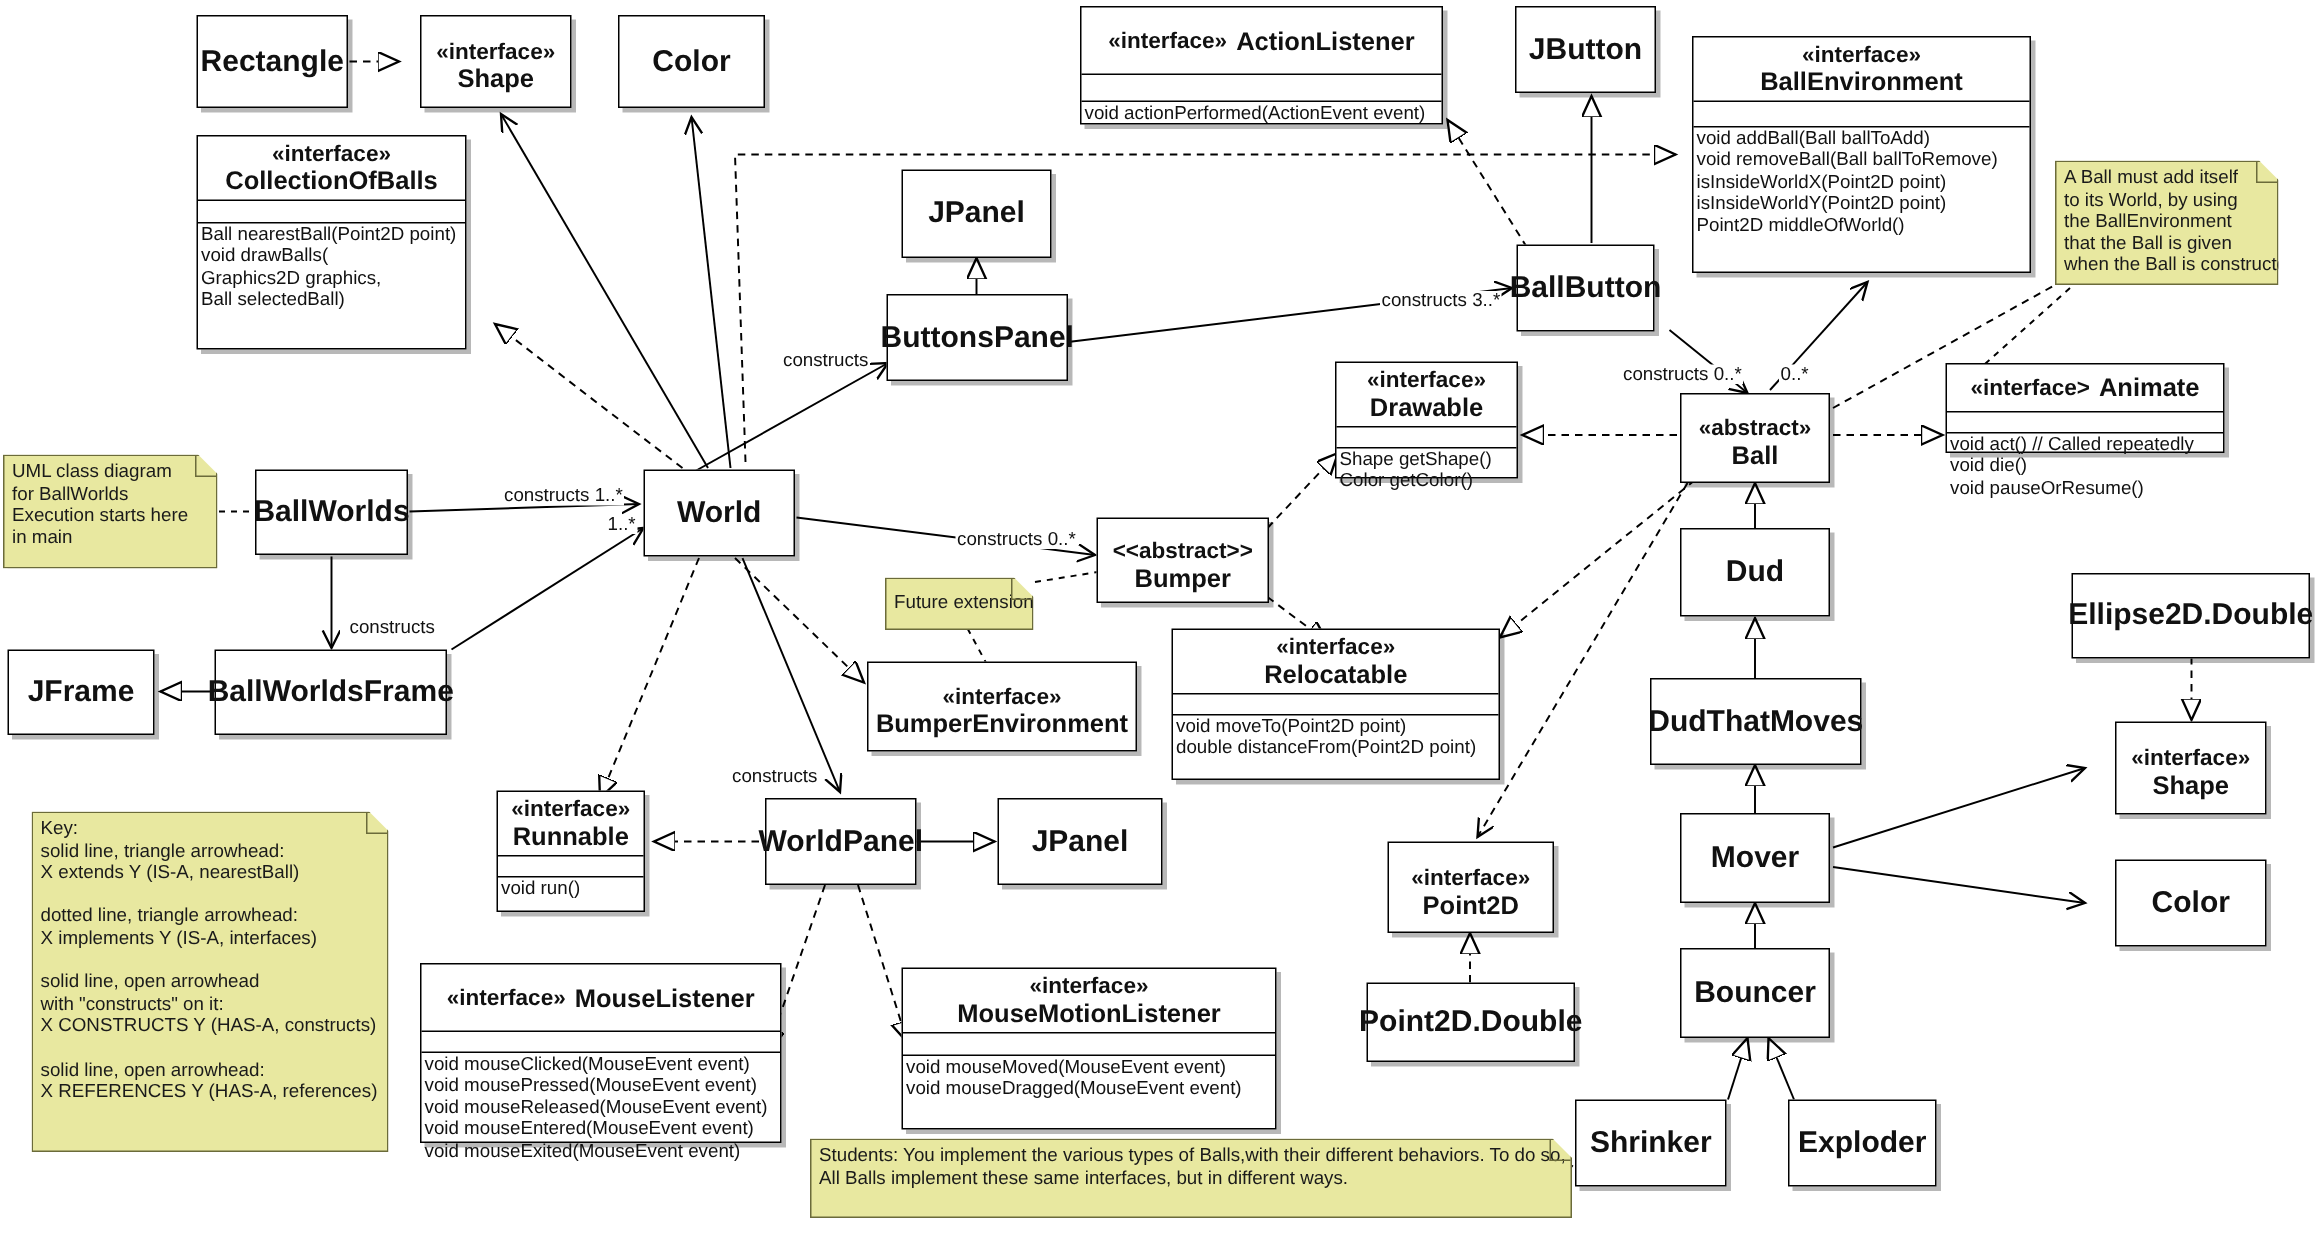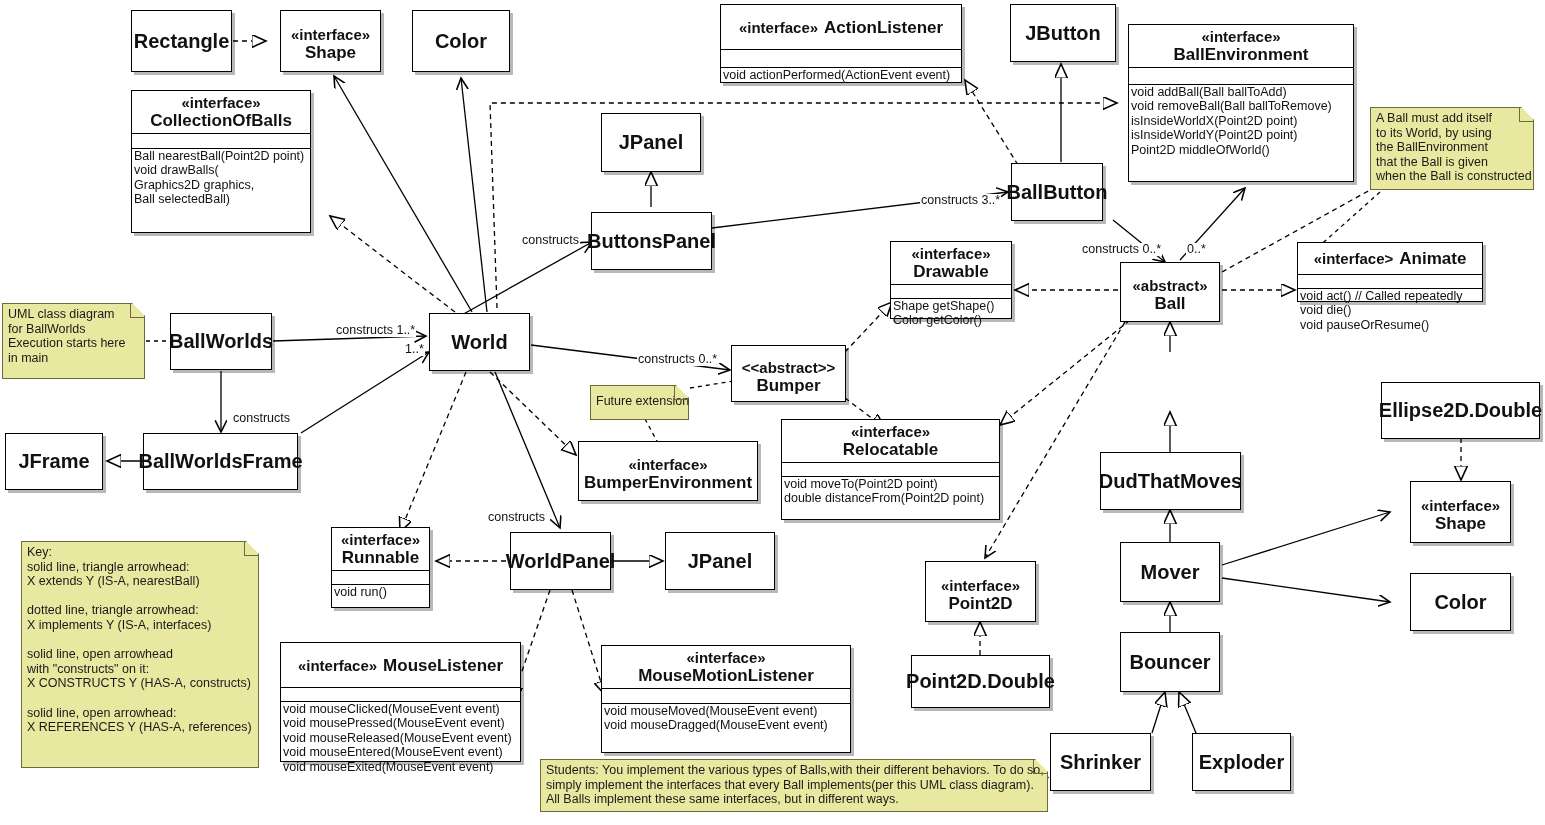--- a/index.html
+++ b/index.html
@@ -179,21 +179,21 @@
     <div class="hdr one" style="height:38px;">
       <span class="stereo">«interface»</span>
       <span class="nm">ActionListener</span>
     </div>
     <div class="sep attrs" style="height:17px;"></div>
     <div class="sep ops">
       <div>void actionPerformed(ActionEvent event)</div>
     </div>
   </div>
 
-  <div class="box plain" style="left:1010px;top:4px;width:106px;height:58px;align-items:center;">
+  <div class="box plain" style="left:1010px;top:4px;width:94px;height:58px;align-items:center;">
     <span class="nm">JButton</span>
   </div>
 
   <div class="box" style="left:1128px;top:24px;width:226px;height:158px;">
     <div class="hdr">
       <span class="stereo">«interface»</span>
       <span class="nm">BallEnvironment</span>
     </div>
     <div class="sep attrs" style="height:16px;"></div>
     <div class="sep ops">
@@ -202,21 +202,21 @@
       <div>isInsideWorldX(Point2D point)</div>
       <div>isInsideWorldY(Point2D point)</div>
       <div>Point2D middleOfWorld()</div>
     </div>
   </div>
 
   <div class="box plain" style="left:601px;top:113px;width:100px;height:59px;">
     <span class="nm">JPanel</span>
   </div>
 
-  <div class="box plain" style="left:591px;top:212px;width:121px;height:58px;">
+  <div class="box plain" style="left:591px;top:196px;width:121px;height:58px;">
     <span class="nm">ButtonsPanel</span>
   </div>
 
   <div class="box plain" style="left:1011px;top:163px;width:92px;height:58px;text-align:right;">
     <span class="nm">BallButton</span>
   </div>
 
   <div class="box" style="left:890px;top:241px;width:122px;height:78px;">
     <div class="hdr">
       <span class="stereo">«interface»</span>
@@ -261,20 +261,23 @@
   </div>
 
   <div class="box plain" style="left:429px;top:313px;width:101px;height:58px;">
     <span class="nm">World</span>
   </div>
 
   <div class="box plain" style="left:1381px;top:382px;width:159px;height:57px;">
     <span class="nm">Ellipse2D.Double</span>
   </div>
 
+  <div class="box plain" style="left:1120px;top:352px;width:100px;height:59px;">
+    <span class="nm">Dud</span>
+  </div>
 
   <div class="box plain" style="left:5px;top:433px;width:98px;height:57px;">
     <span class="nm">JFrame</span>
   </div>
 
   <div class="box plain" style="left:143px;top:433px;width:155px;height:57px;">
     <span class="nm">BallWorldsFrame</span>
   </div>
 
   <div class="box" style="left:578px;top:441px;width:180px;height:60px;">
@@ -377,21 +380,21 @@
   </div>
 
   <div class="box plain" style="left:1050px;top:733px;width:101px;height:58px;">
     <span class="nm">Shrinker</span>
   </div>
 
   <div class="box plain" style="left:1192px;top:733px;width:99px;height:58px;">
     <span class="nm">Exploder</span>
   </div>
 
-  <div class="note" style="left:1370px;top:107px;width:164px;height:83px;">
+  <div class="note" style="left:1370px;top:107px;width:149px;height:83px;">
     <span class="fold"></span>
     <div>A Ball must add itself</div>
     <div>to its World, by using</div>
     <div>the BallEnvironment</div>
     <div>that the Ball is given</div>
     <div>when the Ball is constructed</div>
   </div>
 
   <div class="note" style="left:2px;top:303px;width:143px;height:76px;">
     <span class="fold"></span>
@@ -419,21 +422,20 @@
     <div>with "constructs" on it:</div>
     <div> X CONSTRUCTS Y (HAS-A, constructs)</div>
     <div style="min-height:14.6px;"></div>
     <div>solid line, open arrowhead:</div>
     <div> X REFERENCES Y (HAS-A, references)</div>
   </div>
 
   <div class="note" style="left:540px;top:759px;width:508px;height:53px;">
     <span class="fold"></span>
     <div>Students: You implement the various types of Balls,with their different behaviors. To do so,</div>
-    <div>simply implement the interfaces that every Ball implements(per this UML class diagram).</div>
     <div>All Balls implement these same interfaces, but in different ways.</div>
   </div>
 
   <div class="elbl" style="left:521px;top:234px;">constructs</div>
   <div class="elbl" style="left:920px;top:194px;">constructs 3..*</div>
   <div class="elbl" style="left:335px;top:324px;">constructs 1..*</div>
   <div class="elbl" style="left:404px;top:343px;">1..*</div>
   <div class="elbl" style="left:232px;top:412px;">constructs</div>
   <div class="elbl" style="left:637px;top:353px;">constructs 0..*</div>
   <div class="elbl" style="left:1081px;top:243px;">constructs 0..*</div>

